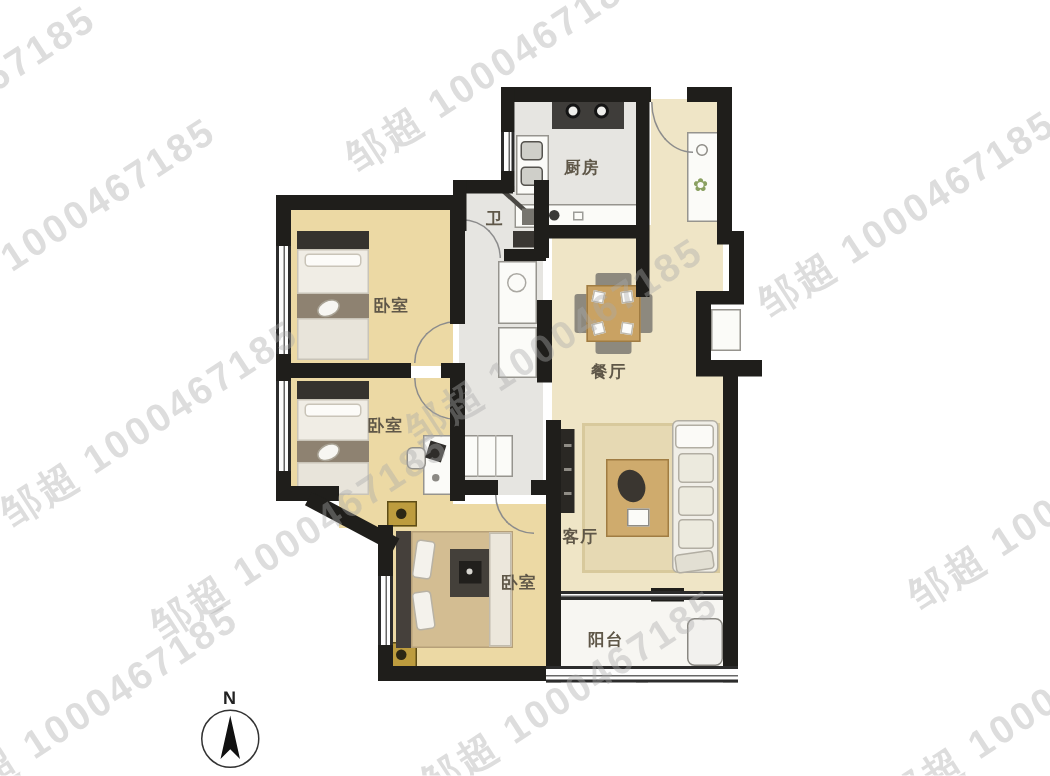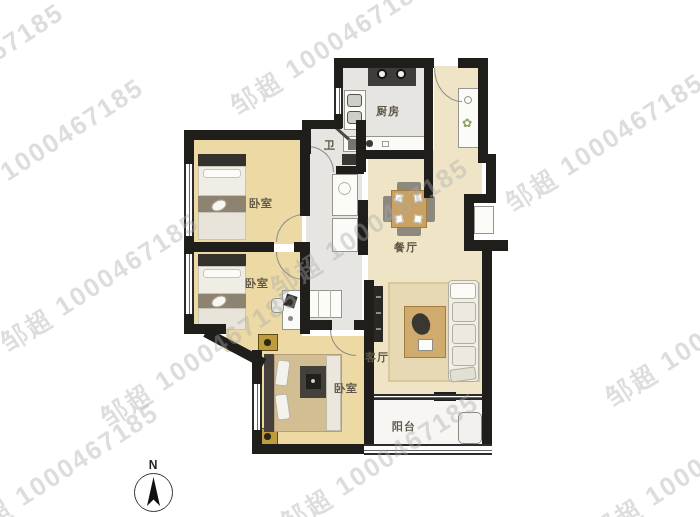--- a/index.html
+++ b/index.html
@@ -208,21 +208,21 @@
   <div class="winh" style="left:374px;top:394px;width:108px;height:6px;"></div>
   <div class="wall" style="left:434px;top:392px;width:22px;height:9px;"></div>
   <div class="winh" style="left:364px;top:444px;width:128px;height:11px;"></div>
   <div class="wall" style="left:364px;top:444px;width:10px;height:11px;"></div>
   <div class="wall" style="left:424px;top:444px;width:8px;height:11px;"></div>
   <div class="wall" style="left:482px;top:444px;width:10px;height:11px;"></div>
 
   <div class="room-label" style="left:376px;top:104px;">厨房</div>
   <div class="room-label" style="left:324px;top:138px;">卫</div>
   <div class="room-label" style="left:394px;top:240px;">餐厅</div>
-  <div class="room-label" style="left:365px;top:350px;">客厅</div>
+  <div class="room-label" style="left:375px;top:350px;">客厅</div>
   <div class="room-label" style="left:392px;top:419px;">阳台</div>
   <div class="room-label" style="left:249px;top:196px;">卧室</div>
   <div class="room-label" style="left:245px;top:276px;">卧室</div>
   <div class="room-label" style="left:334px;top:381px;">卧室</div>
 
   <span class="wm">邹超 1000467185</span>
   <span class="wm">邹超 1000467185</span>
   <span class="wm">邹超 1000467185</span>
   <span class="wm">邹超 1000467185</span>
   <span class="wm">邹超 1000467185</span>

